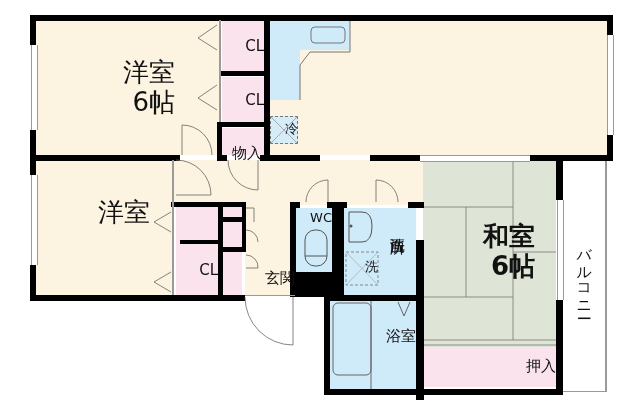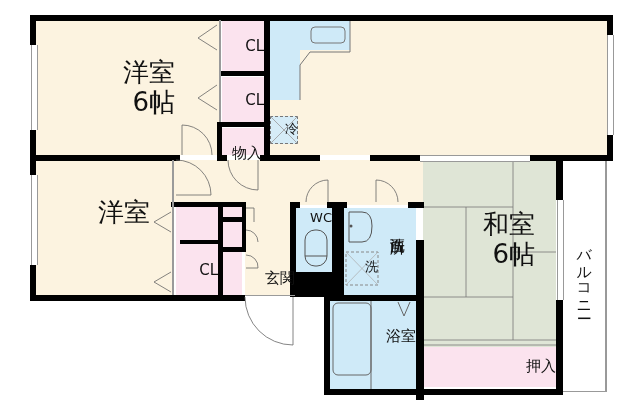--- a/index.html
+++ b/index.html
@@ -166,21 +166,21 @@
 
 <div class="label big" style="left:85px;top:58px;width:90px;">
   <div>洋室</div>
   <div>6帖</div>
 </div>
 <div class="label big" style="left:395px;top:58px;width:90px;">
 </div>
 <div class="label big" style="left:60px;top:198px;width:90px;">
   <div>洋室</div>
 </div>
-<div class="label big" style="left:445px;top:210px;width:90px;">
+<div class="label big" style="left:445px;top:222px;width:90px;font-weight:bold;">
   <div>和室</div>
   <div>6帖</div>
 </div>
 
 <div class="label med" style="left:222px;top:38px;width:42px;">CL</div>
 <div class="label med" style="left:222px;top:92px;width:42px;">CL</div>
 <div class="label med" style="left:232px;top:133px;width:28px;margin-top:12px;">物入</div>
 <div class="label med" style="left:176px;top:262px;width:42px;">CL</div>
 <div class="label med" style="left:423px;top:358px;width:133px;">押入</div>
 

